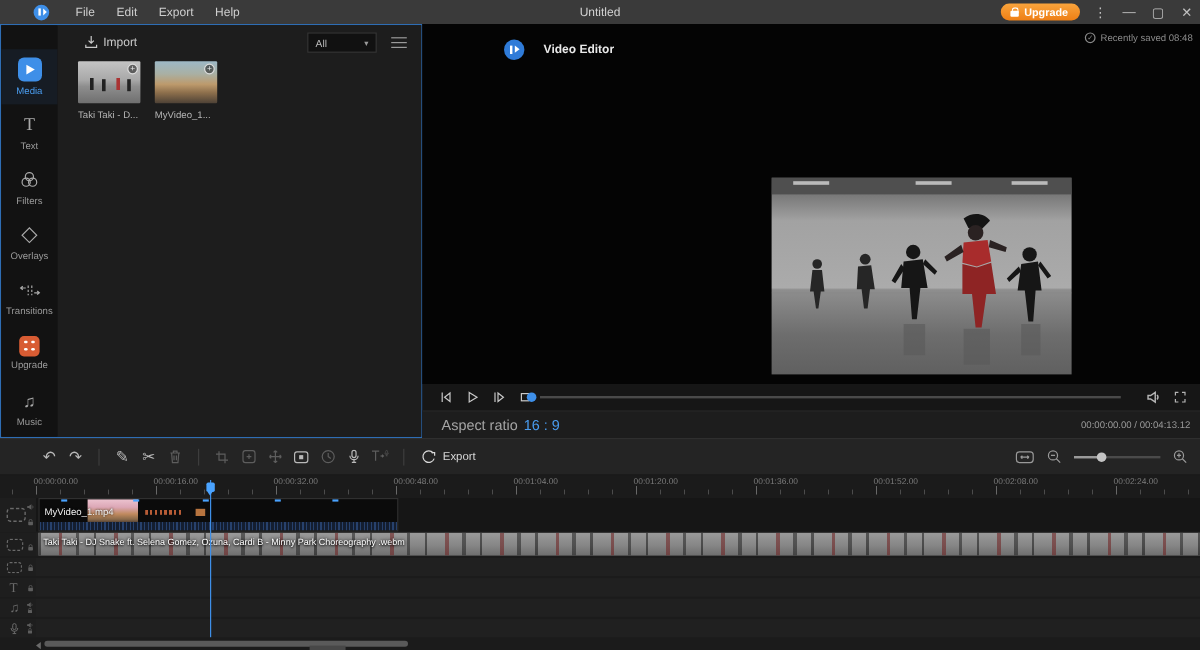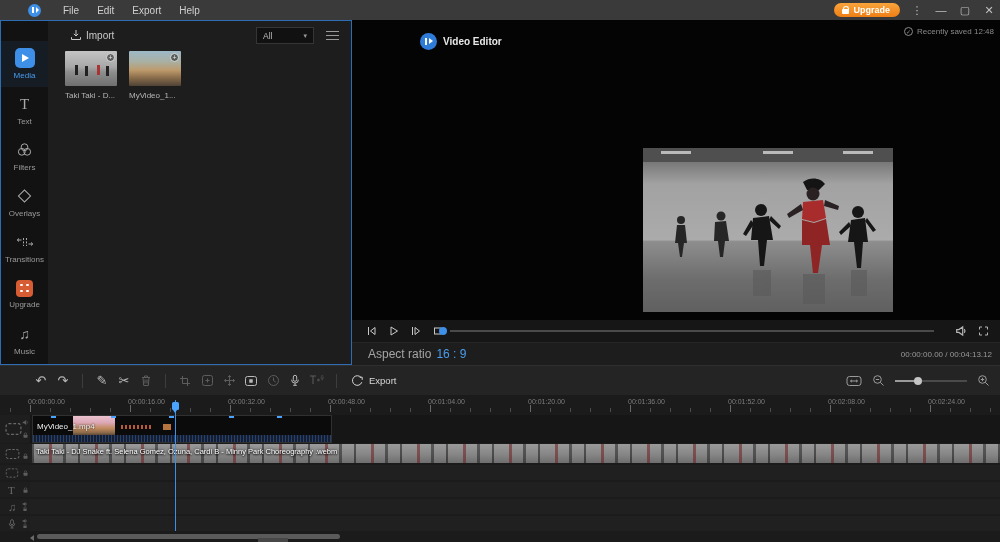--- a/index.html
+++ b/index.html
@@ -49,21 +49,21 @@
   .media-thumb { width:52px; height:35px; position:relative; border-radius:1px; }
   .thumb-taki { background:linear-gradient(180deg,#c4c4c4 0%,#a8a8a8 45%,#8e8e8e 60%,#6f6f6f 100%); }
   .thumb-taki::after { content:""; position:absolute; left:10px; top:14px; width:3px; height:10px; background:#222; box-shadow:10px 1px 0 #222, 22px 0 0 #a33, 31px 1px 0 #222; }
   .thumb-city { background:linear-gradient(180deg,#9db8c6 0%,#a9b0a4 30%,#bd9a6c 55%,#8d6f4c 75%,#4e4236 100%); }
   .thumb-badge { position:absolute; right:2px; top:2px; width:9px; height:9px; border:1px solid #ddd; border-radius:50%; background:rgba(20,20,20,.55); color:#eee; font-size:7px; line-height:8px; text-align:center; }
   .media-name { margin-top:5px; font-size:8px; color:#b5b5b5; white-space:nowrap; overflow:hidden; }
 
   
   .preview { position:relative; flex:1; height:100%; display:flex; flex-direction:column; background:#161616; }
   .canvas { position:relative; flex:1; background:#040404; }
-  .watermark { position:absolute; left:68px; top:13px; display:flex; align-items:center; gap:6px; }
+  .watermark { position:absolute; left:68px; top:13px; display:flex; align-items:center; gap:16px; }
   .wm-logo { width:17px; height:17px; border-radius:50%; background:#2f7bd8; position:relative; }
   .wm-logo::before { content:""; position:absolute; left:5px; top:5px; width:2px; height:7px; background:#fff; }
   .wm-logo::after { content:""; position:absolute; left:9px; top:5px; border-left:4px solid #fff; border-top:3.5px solid transparent; border-bottom:3.5px solid transparent; }
   .wm-text { font-size:10px; font-weight:bold; color:#e8e8e8; }
   .saved { position:absolute; right:6px; top:7px; display:flex; align-items:center; gap:4px; font-size:8px; color:#8a8a8a; }
   .saved-ico { width:9px; height:9px; border:1px solid #8a8a8a; border-radius:50%; font-size:6px; line-height:8px; text-align:center; color:#8a8a8a; }
   .vframe { position:absolute; left:291px; top:128px; width:250px; height:164px; overflow:hidden;
             background:linear-gradient(180deg,#5f5f5f 0%,#7c7c7c 10%,#a2a2a2 22%,#ababab 56%,#8e8e8e 57%,#6d6d6d 80%,#606060 100%); }
   .vframe svg { width:100%; height:100%; display:block; }
 
@@ -159,20 +159,21 @@
 <div class="app">
 
   <div class="titlebar">
     <div class="app-logo"></div>
     <div class="menus">
       <span>File</span>
       <span>Edit</span>
       <span>Export</span>
       <span>Help</span>
     </div>
+    <div class="win-title">Untitled</div>
     <div class="tb-right">
       <div class="upgrade">
         <span class="lock-ico"></span>
         <span>Upgrade</span>
       </div>
       <span class="winctl">⋮</span>
       <span class="winctl">—</span>
       <span class="winctl">▢</span>
       <span class="winctl">✕</span>
     </div>
@@ -273,21 +274,21 @@
     </div>
 
     <div class="preview">
       <div class="canvas">
         <div class="watermark">
           <div class="wm-logo"></div>
           <span class="wm-text">Video Editor</span>
         </div>
         <div class="saved">
           <span class="saved-ico">✓</span>
-          <span>Recently saved 12:48</span>
+          <span>Recently saved 08:48</span>
         </div>
         <div class="vframe">
           <svg viewBox="0 0 250 164">
             <rect x="0" y="0" width="250" height="14" fill="#4f4f4f"></rect>
             <rect x="18" y="3" width="30" height="3" fill="#e8e8e8" opacity=".7"></rect>
             <rect x="120" y="3" width="30" height="3" fill="#e8e8e8" opacity=".7"></rect>
             <rect x="200" y="3" width="30" height="3" fill="#e8e8e8" opacity=".7"></rect>
             <line x1="0" y1="96" x2="250" y2="96" stroke="#8a8a8a" stroke-width="1"></line>
 
             <g fill="#262626">

